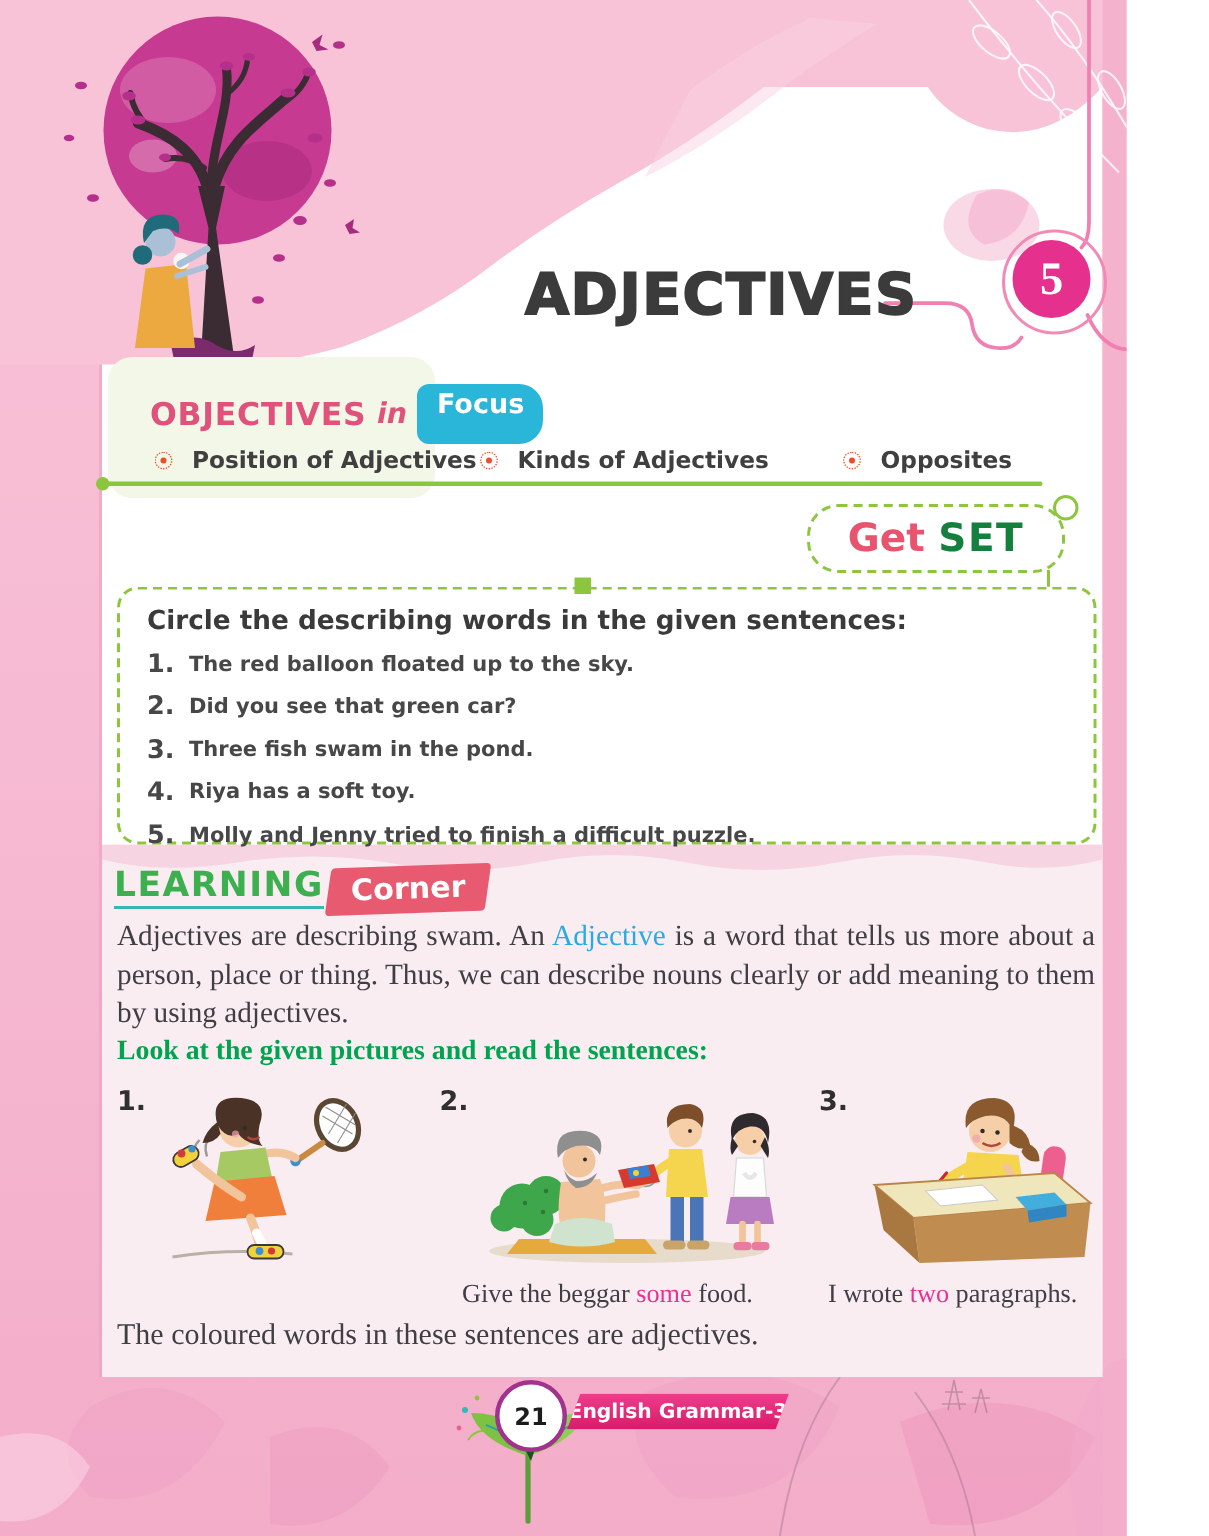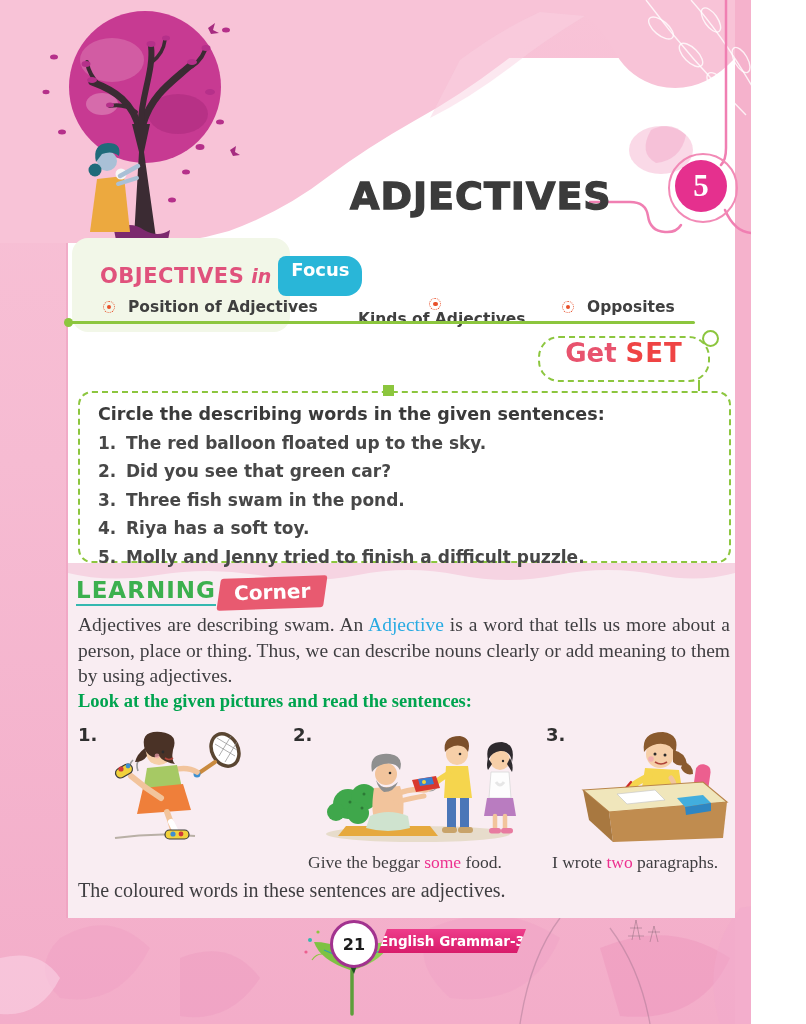--- a/index.html
+++ b/index.html
@@ -39,35 +39,35 @@
   .obj-item .bullet{width:10px;height:10px;border:1.6px dotted #e8502a;border-radius:50%;
                     margin-right:13px;position:relative;flex:none;}
   .obj-item .bullet::after{content:"";position:absolute;left:2.6px;top:2.6px;width:4.8px;height:4.8px;
                     background:#e8502a;border-radius:50%;}
   .obj-item .lbl{font-size:15.5px;font-weight:bold;color:#3f3f3f;}
   .green-rule{left:68px;top:321px;width:627px;height:3px;background:#8cc63e;z-index:6;border-radius:2px;}
   .green-rule-dot{left:64px;top:318px;width:9px;height:9px;background:#8cc63e;border-radius:50%;z-index:6;}
 
   
   .getset{left:538px;top:336px;width:168px;height:42px;border:2.5px dashed #8cc63e;border-radius:21px;
-          z-index:6;display:flex;align-items:flex-start;justify-content:center;background:#fff;}
+          z-index:6;display:flex;align-items:center;justify-content:center;background:#fff;}
   .getset .get{color:#e8536e;font-size:26px;font-weight:bold;margin-right:9px;}
-  .getset .set{color:#ef4444;font-size:26px;font-weight:bold;letter-spacing:1px;}
+  .getset .set{color:#15803d;font-size:26px;font-weight:bold;letter-spacing:1px;}
   .getset-circle{left:702px;top:330px;width:13px;height:13px;border:2.5px solid #8cc63e;
                  border-radius:50%;background:#fff;z-index:7;}
   .getset-tail{left:698px;top:380px;height:12px;width:0;border-left:2.5px dashed #8cc63e;z-index:6;}
 
   
   .exbox{left:78px;top:391px;width:653px;height:172px;border:2.5px dashed #8cc63e;border-radius:14px;
          background:#fff;z-index:6;box-sizing:border-box;padding:11px 18px 15px;}
   .square-marker{left:383px;top:385px;width:11px;height:11px;background:#8cc63e;z-index:7;}
   .exbox .ex-head{font-size:17.5px;font-weight:bold;color:#3a3a3a;margin-bottom:5px;}
   .ex-row{display:flex;line-height:28.4px;}
   .ex-row .num{width:28px;flex:none;font-size:17px;font-weight:bold;color:#474747;}
-  .ex-row .txt{font-size:17px;font-weight:bold;color:#474747;}
+  .ex-row .txt{font-size:14px;font-weight:bold;color:#474747;}
 
   
   .section2{left:68px;top:563px;width:667px;height:355px;background:#f9edf2;z-index:5;}
   .wave{position:absolute;left:0;top:0;width:667px;height:24px;}
   .learning-heading{left:76px;top:577px;z-index:7;display:flex;align-items:flex-start;}
   .learning-word{font-size:23px;font-weight:bold;color:#3cb04e;letter-spacing:1px;
                  border-bottom:2.5px solid #35b8b0;padding-bottom:1px;}
   .corner-badge{background:#e85a70;transform:skewX(-10deg) rotate(-2deg);margin-left:3px;
                 padding:3px 15px 5px;border-radius:3px;}
   .corner-badge span{display:inline-block;transform:skewX(10deg);color:#fff;font-size:20px;font-weight:bold;}
@@ -195,21 +195,21 @@
   <div class="abs obj-heading">
     <span class="obj-word">OBJECTIVES</span>
     <span class="obj-in">in</span>
     <span class="obj-focus">Focus</span>
   </div>
 
   <div class="abs obj-item" style="left:103px;">
     <span class="bullet"></span>
     <span class="lbl">Position of Adjectives</span>
   </div>
-  <div class="abs obj-item" style="left:358px;flex-direction:column;">
+  <div class="abs obj-item" style="left:320px;">
     <span class="bullet"></span>
     <span class="lbl">Kinds of Adjectives</span>
   </div>
   <div class="abs obj-item" style="left:562px;">
     <span class="bullet"></span>
     <span class="lbl">Opposites</span>
   </div>
   <div class="abs green-rule"></div>
   <div class="abs green-rule-dot"></div>
 

